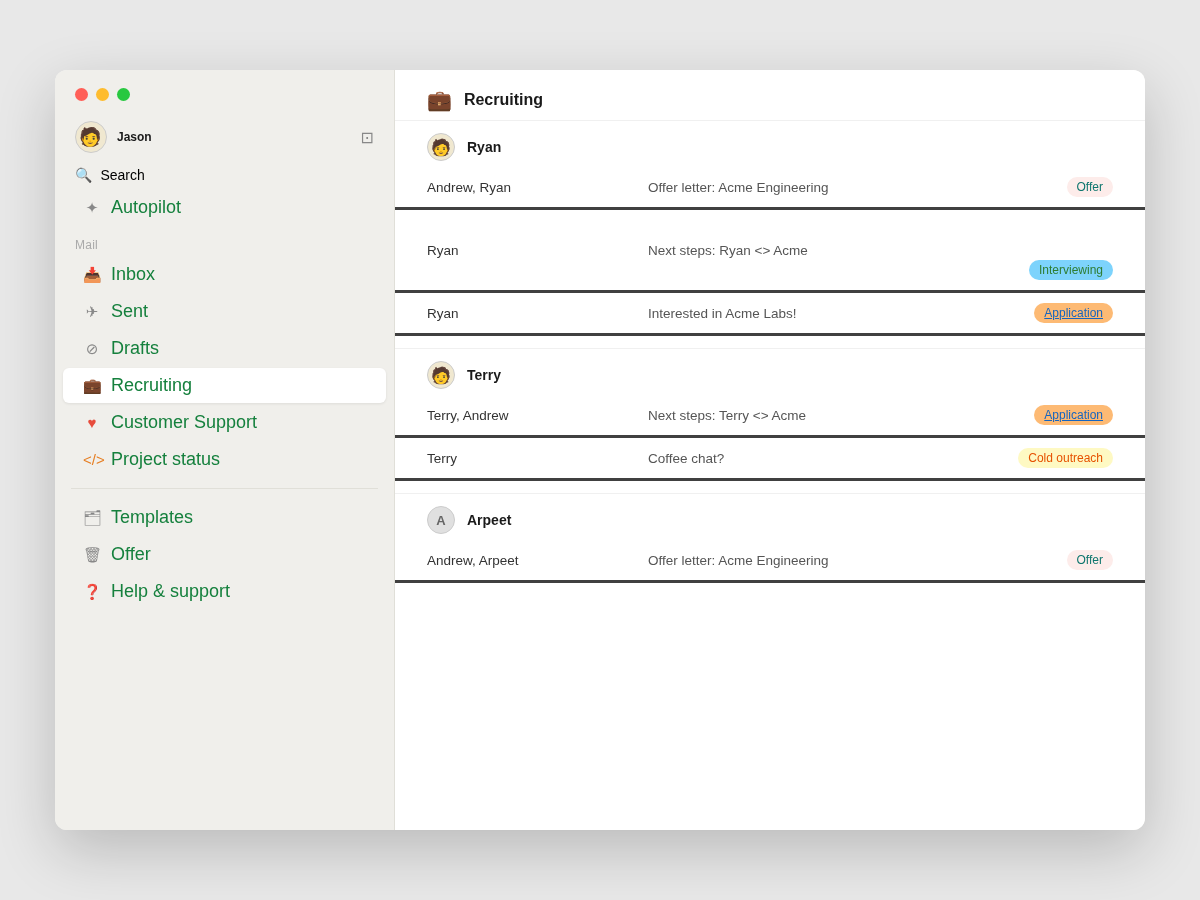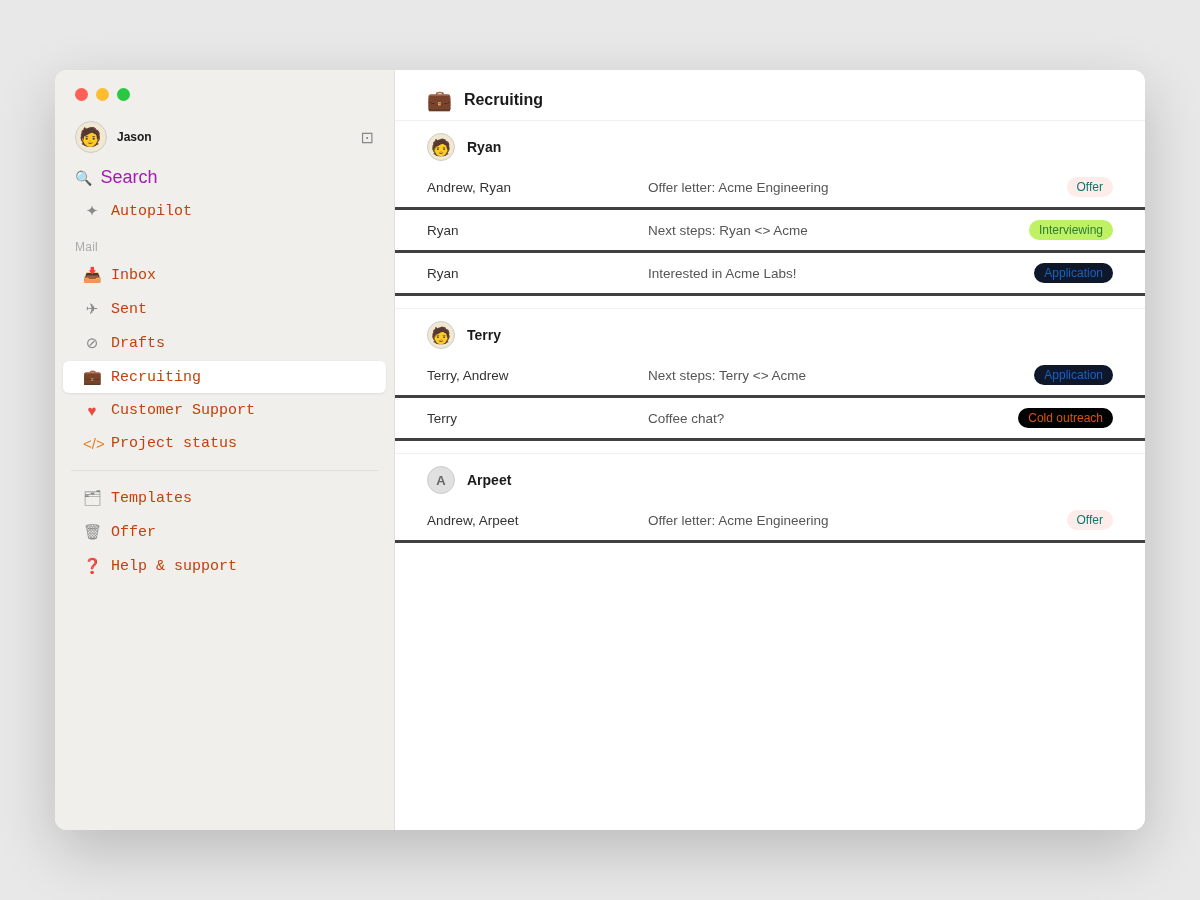--- a/index.html
+++ b/index.html
@@ -88,22 +88,22 @@
       align-items: center;
       gap: 8px;
       padding: 6px 20px;
       cursor: pointer;
     }
     .sidebar-search-icon {
       color: #999;
       font-size: 14px;
     }
     .sidebar-search-text {
-      font-size: 18px;
-      color: #a21caf;
+      font-size: 14px;
+      color: #000000;
     }
 
     .sidebar-item {
       display: flex;
       align-items: center;
       gap: 10px;
       padding: 7px 20px;
       cursor: pointer;
       border-radius: 6px;
       margin: 1px 8px;
@@ -112,23 +112,22 @@
       background: #ffffff;
       box-shadow: 0 1px 3px rgba(0,0,0,0.08);
     }
     .sidebar-item-icon {
       color: #888;
       font-size: 15px;
       width: 18px;
       text-align: center;
     }
     .sidebar-item-label {
-      font-size: 15px;
-      color: #c2410c;
-      font-family: Liberation Mono, monospace;
+      font-size: 18px;
+      color: #15803d;
     }
     .sidebar-section-label {
       font-size: 12px;
       color: #aaa;
       padding: 12px 12px 4px 20px;
       font-weight: 500;
       letter-spacing: 0.02em;
     }
     .sidebar-divider {
       height: 1px;
@@ -215,23 +214,23 @@
       margin-left: 21px;
     }
     .email-tag {
       font-size: 12px;
       font-weight: 500;
       padding: 3px 10px;
       border-radius: 12px;
       white-space: nowrap;
     }
     .tag-offer { background: #fdecea; color: #0f766e; }
-    .tag-interviewing { background: #bef264; color: #2e7d32; }
-    .tag-application { background: #0f172a; color: #1565c0; }
-    .tag-cold { background: #000000; color: #e65100; }
+    .tag-interviewing { background: #7dd3fc; color: #2e7d32; margin-top: 40px; }
+    .tag-application { background: #fdba74; color: #1565c0; text-decoration: underline; }
+    .tag-cold { background: #fef9c3; color: #e65100; }
 
     .spacer { height: 12px; }
   </style>
 </head>
 <body>
 
 <div class="app-window">
 
   <div class="sidebar">
 

